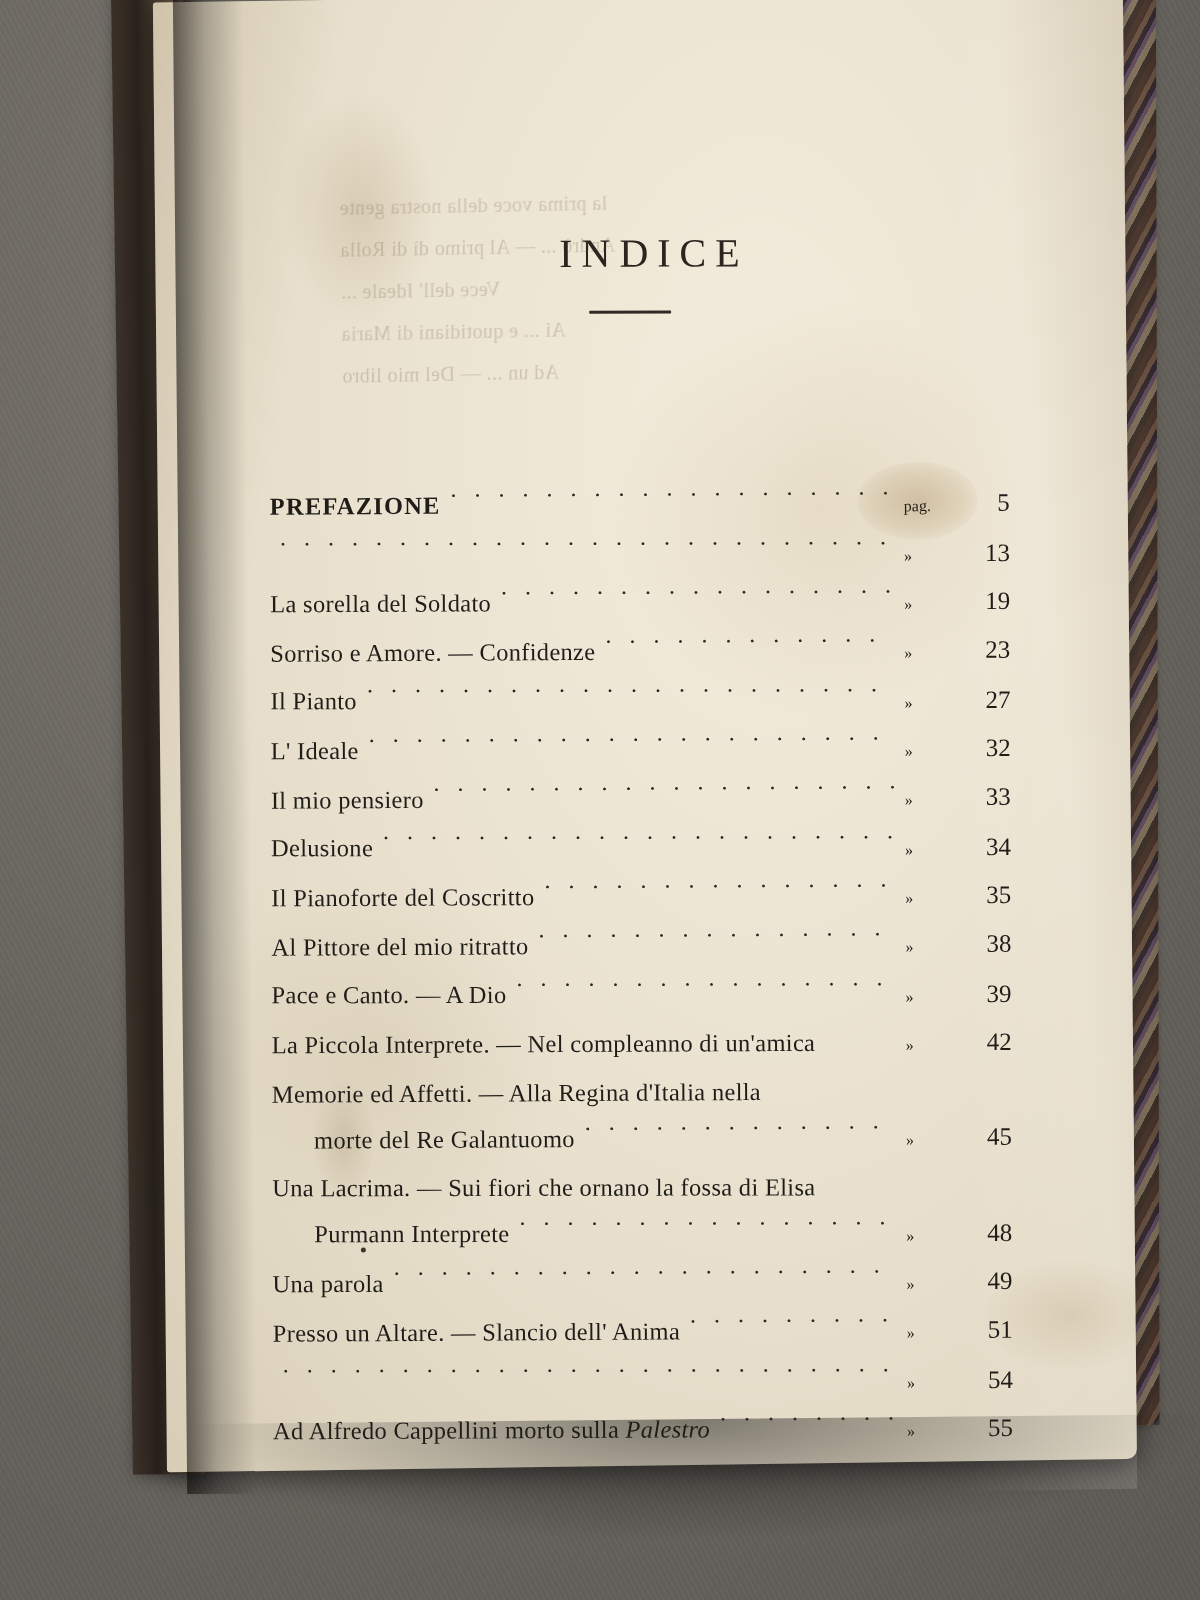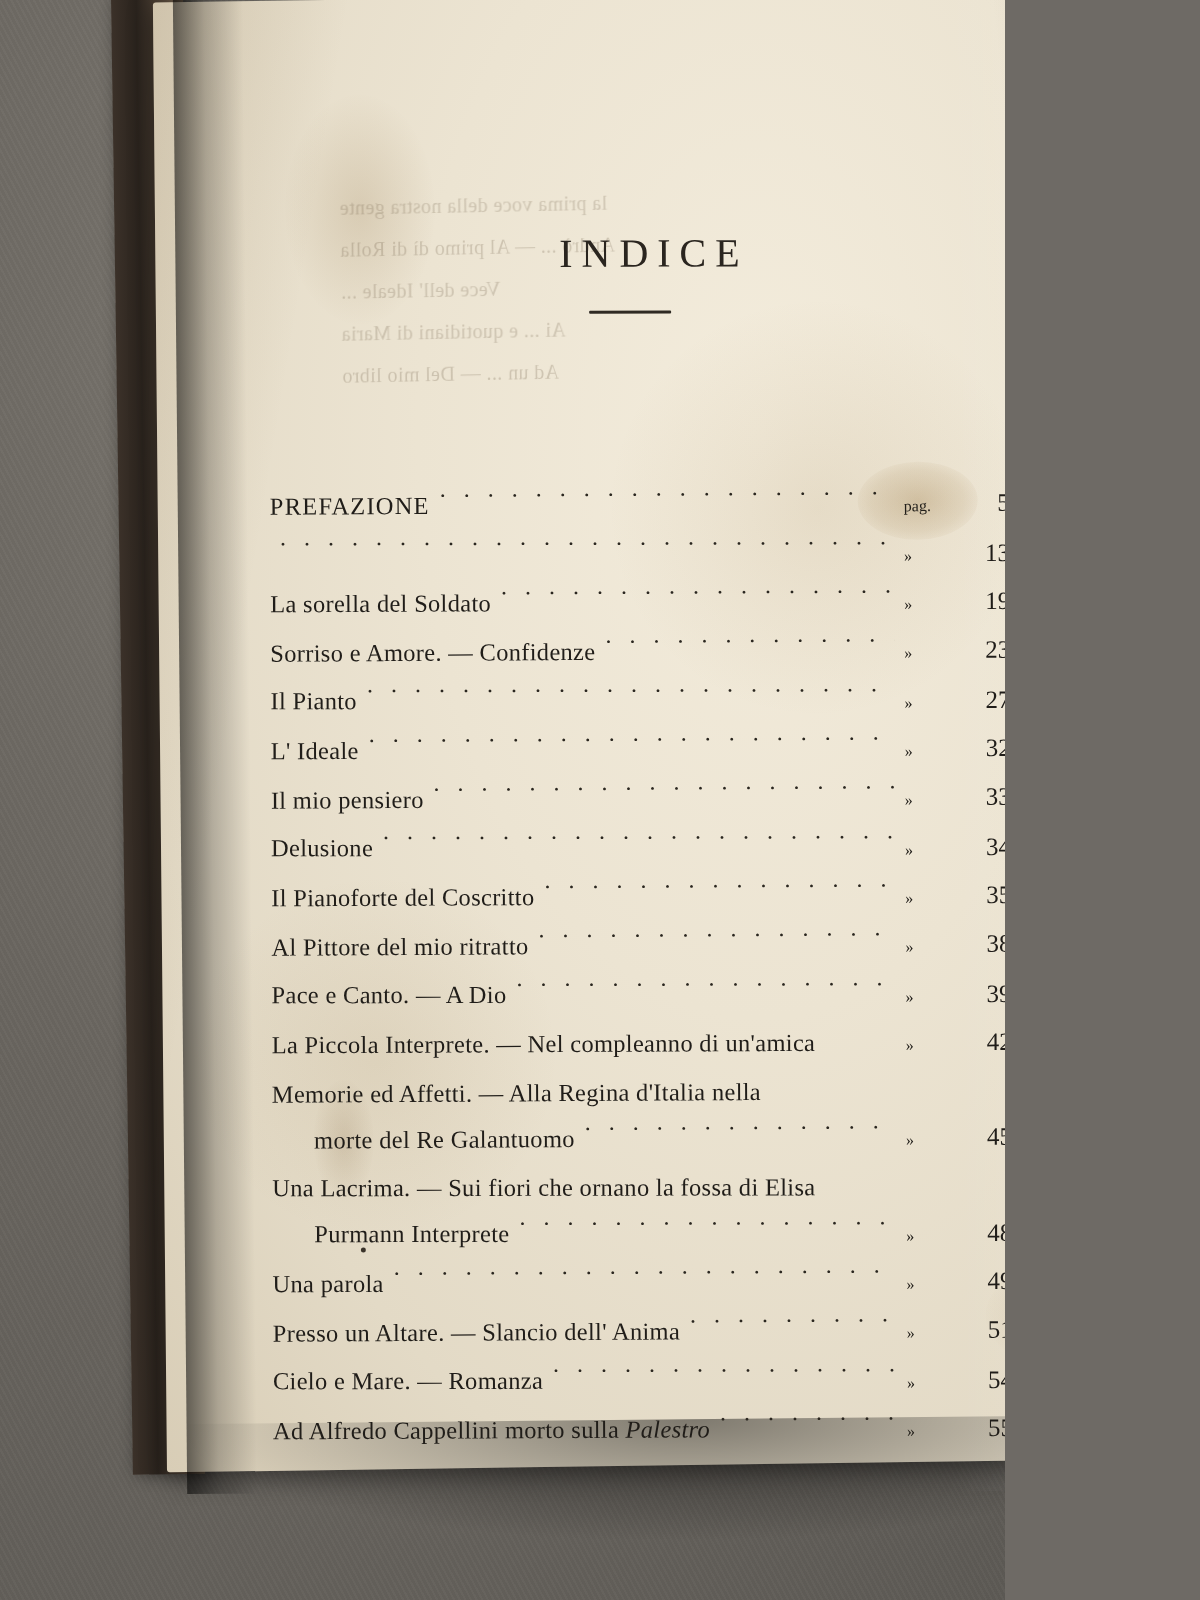--- a/index.html
+++ b/index.html
@@ -7,21 +7,21 @@
     padding: 0;
     width: 1200px;
     height: 1600px;
     overflow: hidden;
     background: #6e6a65;
     font-family: "Liberation Serif", serif;
   }
 
   #scene {
     position: relative;
-    width: 1005px;
+    width: 1200px;
     height: 1600px;
     background:
       radial-gradient(ellipse at 30% 20%, #7b7770 0%, #6a6660 45%, #5d5a55 100%);
     overflow: hidden;
   }
 
   
   .desk-grain {
     position: absolute;
     inset: 0;
@@ -196,20 +196,21 @@
     white-space: nowrap;
   }
 
   .toc-label {
     flex: 0 0 auto;
     letter-spacing: 0.3px;
   }
   .toc-label.smallcaps {
     font-variant: small-caps;
     letter-spacing: 1.2px;
+    font-weight: bold;
   }
   .toc-label .ital { font-style: italic; text-align: right; }
 
   .leader {
     flex: 1 1 auto;
     overflow: hidden;
     margin: 0 10px;
     position: relative;
     height: 1em;
   }
@@ -430,21 +431,20 @@
         </div>
 
         <div class="toc-row j1">
           <span class="toc-label">Presso un Altare. — Slancio dell' Anima</span>
           <span class="leader"></span>
           <span class="toc-marker">»</span>
           <span class="toc-page">51</span>
         </div>
 
         <div class="toc-row j2">
-          <span class="toc-label">Cielo e Mare. — Romanza</span>
           <span class="leader"></span>
           <span class="toc-marker">»</span>
           <span class="toc-page">54</span>
         </div>
 
         <div class="toc-row j3">
           <span class="toc-label"><span>Ad Alfredo Cappellini morto sulla </span><span class="ital">Palestro</span></span>
           <span class="leader"></span>
           <span class="toc-marker">»</span>
           <span class="toc-page">55</span>

